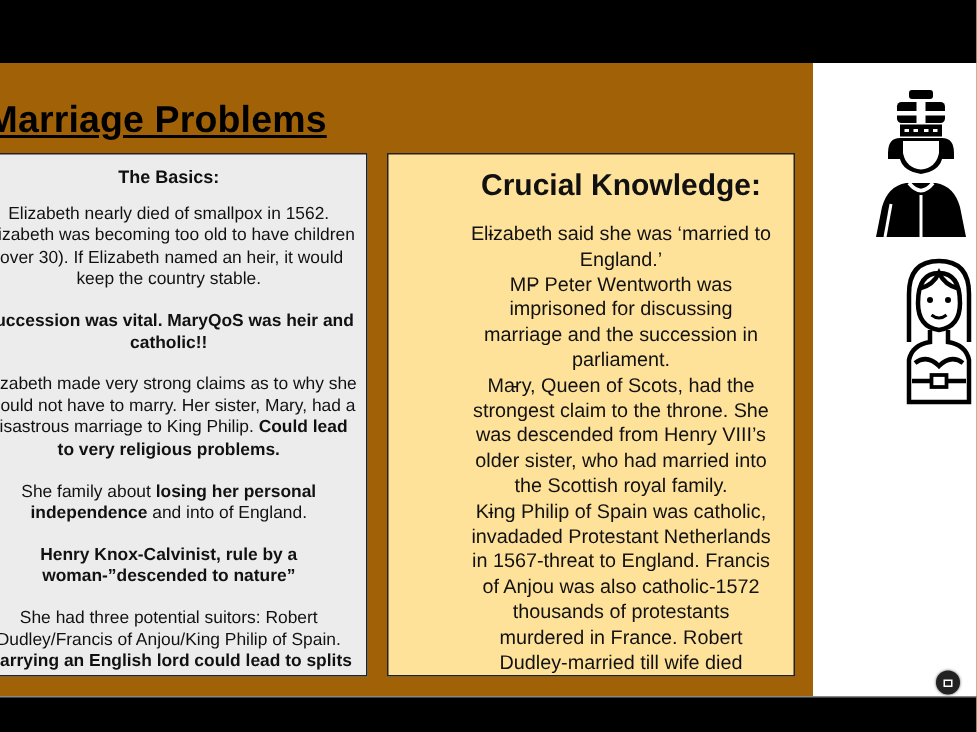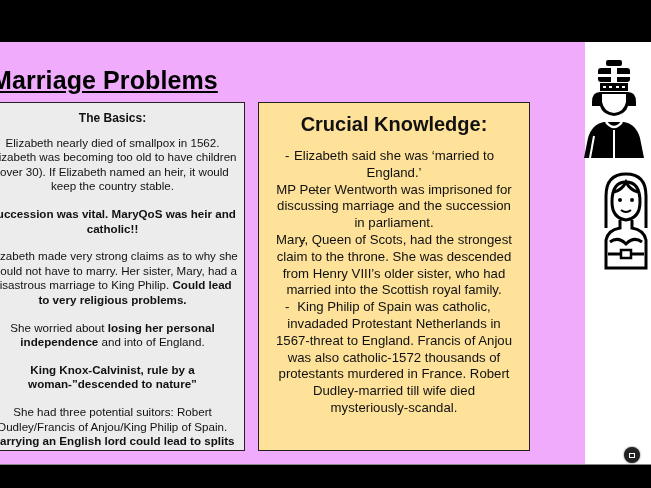--- a/index.html
+++ b/index.html
@@ -1,25 +1,25 @@
 <!DOCTYPE html>
 <html><head>
   <meta charset="utf-8">
   <style>
     html, body { margin:0; padding:0; }
     body { width:651px; height:488px; position:relative; overflow:hidden; background:#ffffff; font-family:"Liberation Sans", sans-serif; color:#111; }
     .bar-top { position:absolute; left:0; top:0; width:651px; height:42px; background:#000; }
     .bar-bottom { position:absolute; left:0; top:464px; width:651px; height:24px; background:#000; border-top:1px solid #888; }
-    .slide { position:absolute; left:0; top:42px; width:585px; height:422px; background:#f0abfc; }
+    .slide { position:absolute; left:0; top:42px; width:542px; height:422px; background:#a16207; }
     .title { position:absolute; left:-9px; top:24px; font-size:25px; font-weight:bold; text-decoration:underline; color:#000; white-space:nowrap; letter-spacing:0.1px; }
     .basics { position:absolute; left:-20px; top:60px; width:265px; height:349px; background:#ececec; border:1.5px solid #222; box-sizing:border-box; text-align:center; font-size:11.6px; line-height:14.6px; padding:8px 6px 0 6px; overflow:hidden; }
     .basics h3 { margin:0 0 10px 0; font-size:12px; font-weight:bold; }
     .basics p { margin:0 0 13px 0; white-space:pre-line; }
     .basics b { font-weight:bold; }
-    .crucial { position:absolute; left:258px; top:60px; width:272px; height:349px; background:#fee29a; border:1.5px solid #222; box-sizing:border-box; text-align:center; overflow:hidden; }
+    .crucial { position:absolute; left:258px; top:60px; width:272px; height:349px; background:#fee29a; border:1.5px solid #222; box-sizing:border-box; text-align:center; overflow:hidden;padding-left:40px; }
     .crucial h2 { margin:10px 0 12px 0; font-size:20px; font-weight:bold; color:#111; }
     .crucial ul { list-style:none; margin:0; padding:0 14px 0 14px; font-size:13.2px; line-height:16.8px; }
     .crucial li { position:relative; white-space:pre-line; }
     .dash { position:absolute; left:12px; top:0; }
     .icon-queen { position:absolute; left:578px; top:16px; width:72px; height:108px; }
     .icon-lady { position:absolute; left:598px; top:126px; width:53px; height:104px; }
     .nav-btn { position:absolute; left:624px; top:405px; width:16px; height:16px; border-radius:50%; background:#222; box-shadow:0 0 2px #555; display:flex; align-items:center; justify-content:center; cursor:pointer; }
     .nav-btn span { width:6px; height:5px; border:1.5px solid #fff; box-sizing:border-box; }
   </style>
 </head>
@@ -29,22 +29,22 @@
 
 <div class="slide">
   <div class="title">Marriage Problems</div>
 
   <div class="basics">
     <h3>The Basics:</h3>
     <p><span>Elizabeth nearly died of smallpox in 1562.
 Elizabeth was becoming too old to have children (over 30). If Elizabeth named an heir, it would keep the country stable.</span></p>
     <p><b>Succession was vital. MaryQoS was heir and catholic!!</b></p>
     <p><span>Elizabeth made very strong claims as to why she should not have to marry. Her sister, Mary, had a disastrous marriage to King Philip. </span><b>Could lead to very religious problems.</b></p>
-    <p><span>She worried about </span><b>losing her personal independence</b><span> and into of England.</span></p>
-    <p><b><span>King </span><span>Knox-Calvinist, rule by a woman-”descended to nature”</span></b></p>
+    <p><span>She family about </span><b>losing her personal independence</b><span> and into of England.</span></p>
+    <p><b><span>Henry </span><span>Knox-Calvinist, rule by a woman-”descended to nature”</span></b></p>
     <p><span>She had three potential suitors: Robert Dudley/Francis of Anjou/King Philip of Spain. </span><b>Marrying an English lord could lead to splits in her support-jealousy.</b></p>
   </div>
 
   <div class="crucial">
     <h2>Crucial Knowledge:</h2>
     <ul>
       <li><span class="dash">-</span><span>Elizabeth said she was ‘married to England.’</span></li>
       <li><span class="dash" style="left:40px">-</span><span>MP Peter Wentworth was imprisoned for discussing marriage and the succession in parliament.</span></li>
       <li><span class="dash" style="left:28px">-</span><span>Mary, Queen of Scots, had the strongest claim to the throne. She was descended from Henry VIII’s older sister, who had married into the Scottish royal family.</span></li>
       <li><span class="dash">-</span><span>King Philip of Spain was catholic, invadaded Protestant Netherlands in 1567-threat to England. Francis of Anjou was also catholic-1572 thousands of protestants murdered in France. Robert Dudley-married till wife died mysteriously-scandal.</span></li>

